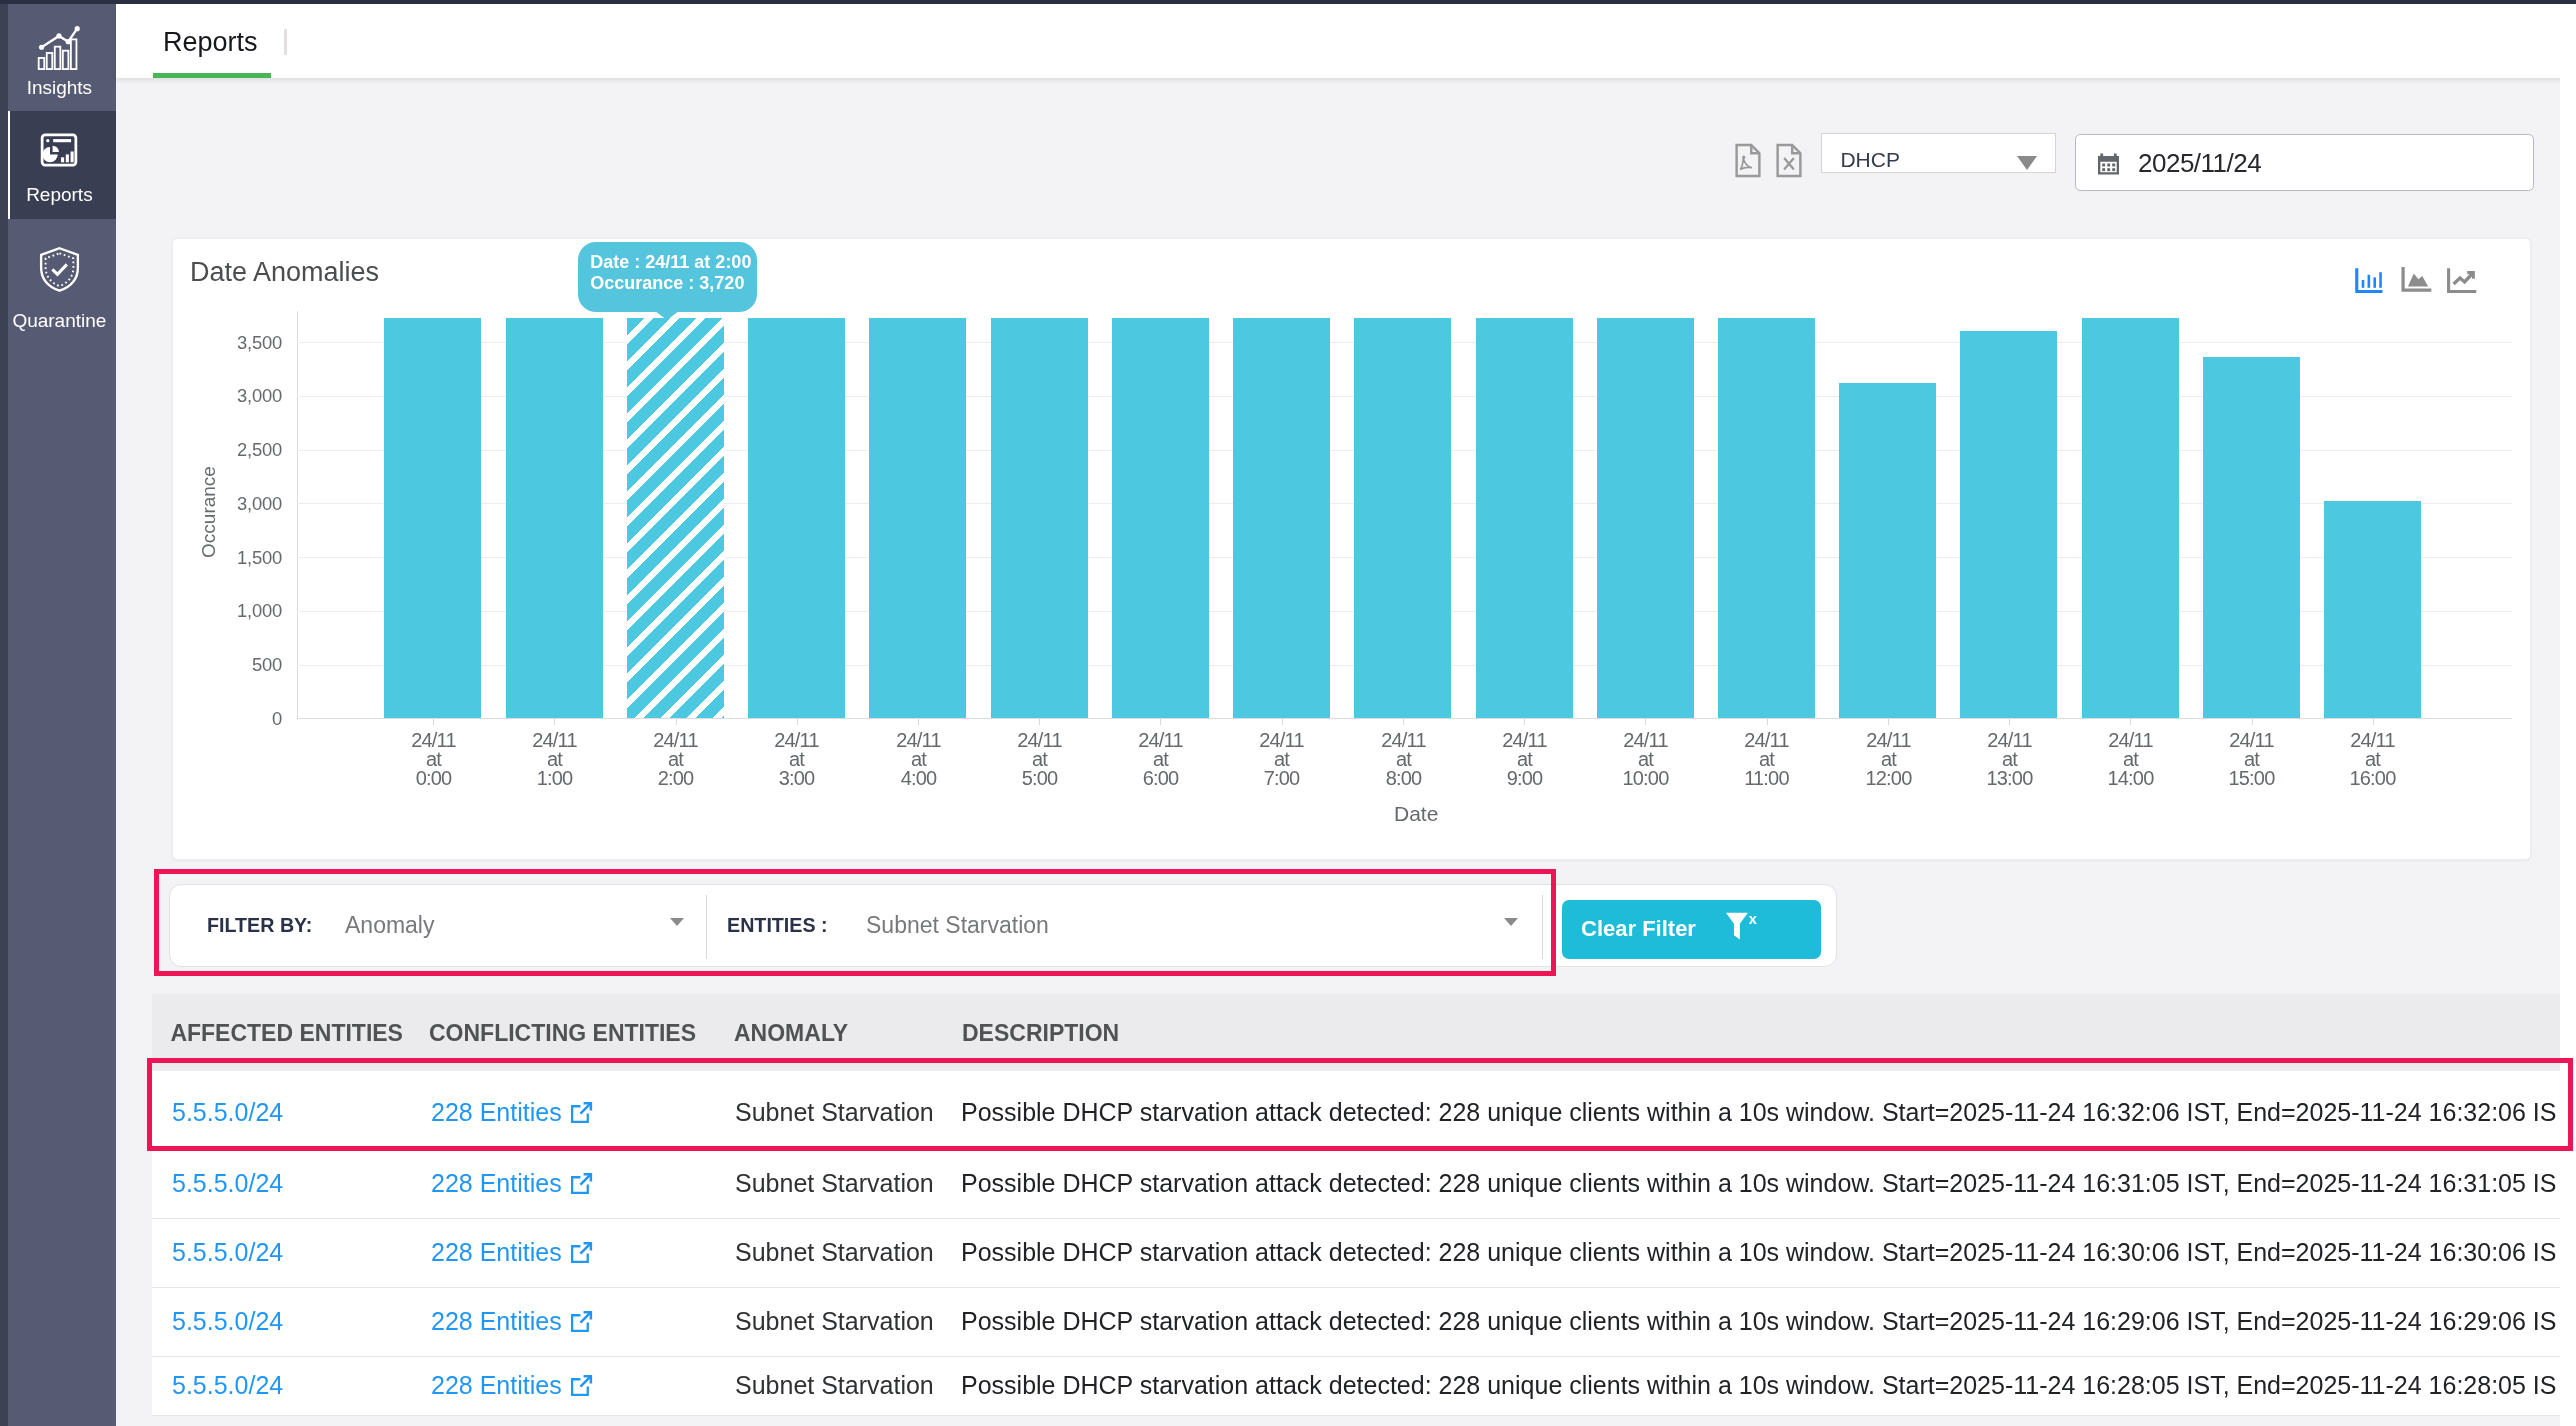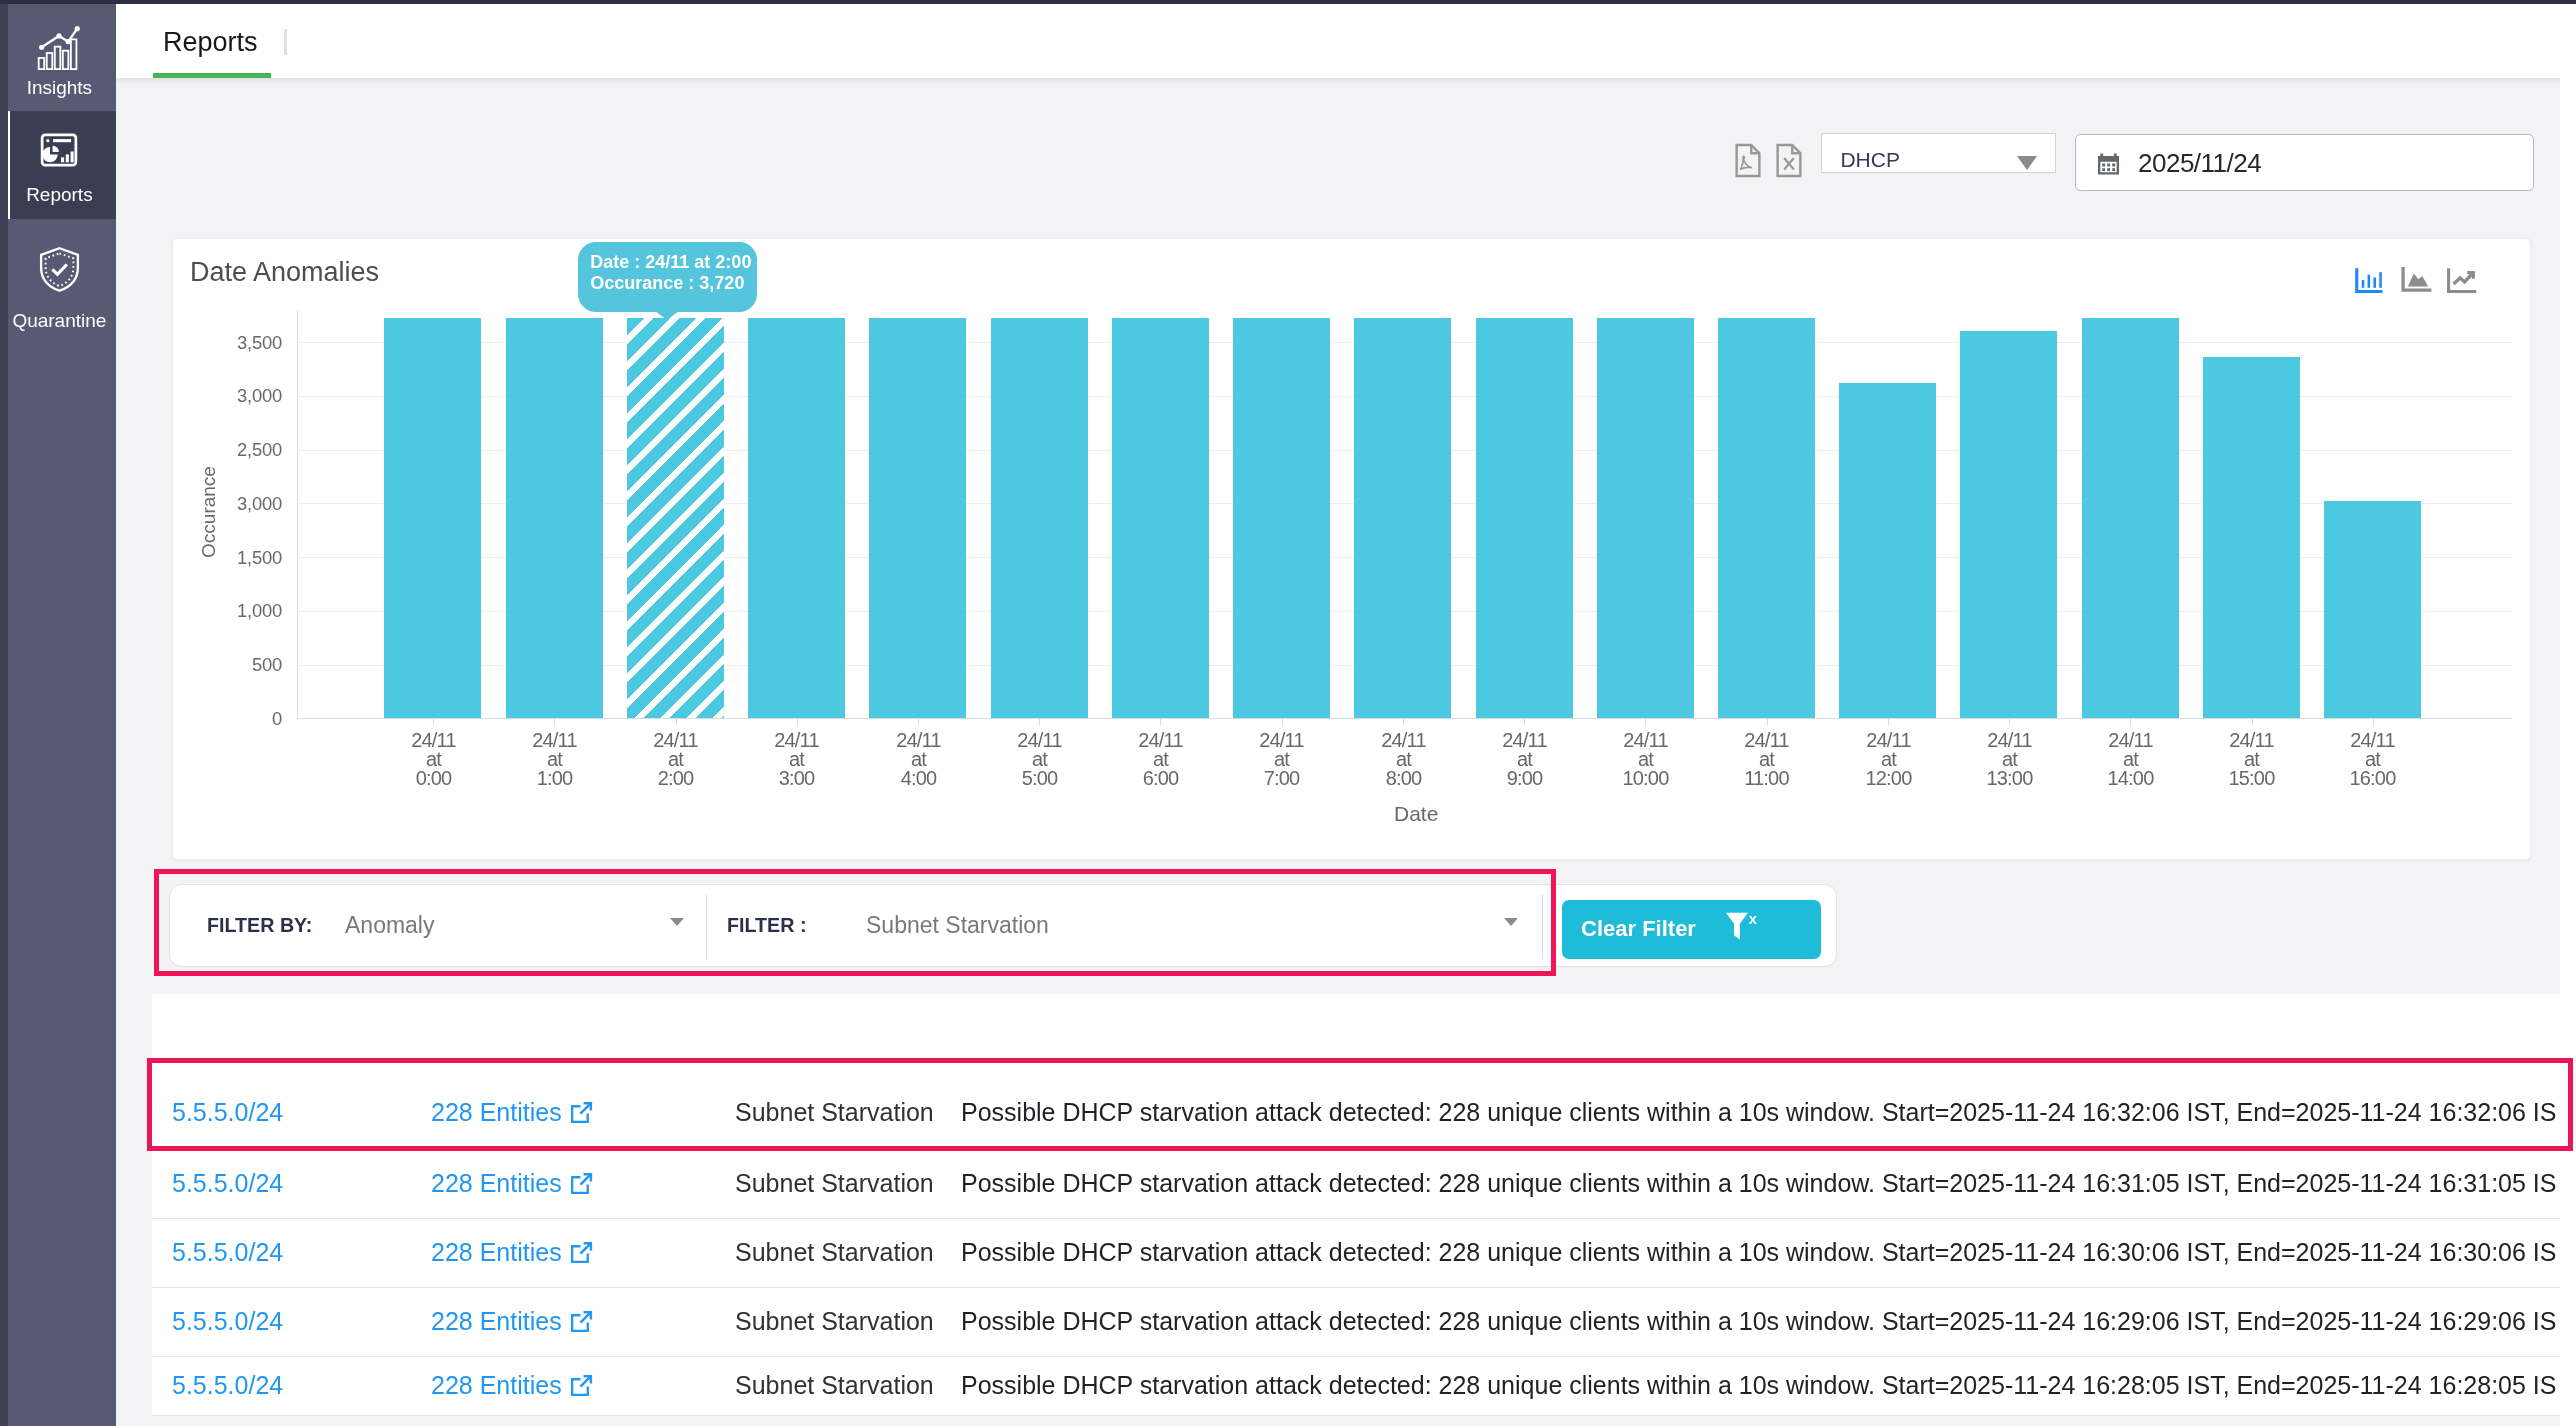--- a/index.html
+++ b/index.html
@@ -157,33 +157,39 @@
 <div id="baseline"></div>
 <div id="ytitle">Occurance</div>
 <div id="xtitle">Date</div>
 <div id="tooltip">Date : 24/11 at 2:00<br>Occurance : 3,720</div>
 
 <div id="filterbox"></div>
 <div class="flabel" style="left:207px;">FILTER BY:</div>
 <div class="fval" style="left:345px;">Anomaly</div>
 <div class="caret" style="left:670px; top:918px;"></div>
 <div class="fdiv" style="left:706px;"></div>
-<div class="flabel" style="left:727px;">FILTER :</div>
+<div class="flabel" style="left:727px;">ENTITIES :</div>
 <div class="fval" style="left:866px;">Subnet Starvation</div>
 <div class="caret" style="left:1504px; top:918px;"></div>
 <div class="fdiv" style="left:1542px;"></div>
 <div id="clearbtn">Clear Filter
   <svg style="position:absolute; left:161px; top:11.4px;font-size:25.5px" width="37" height="33" viewBox="0 0 19 18" fill="#fff">
     <path d="M1 1 H13 L8.6 7 V15.5 L5.4 13.2 V7 Z"></path>
     <text x="13.5" y="7" font-size="8" font-weight="bold" fill="#fff">x</text>
   </svg>
 </div>
 <div id="redfilter"></div>
 
 <div id="tablewrap">
+  <div id="thead">
+    <div class="th" style="left:18.4px;">AFFECTED ENTITIES</div>
+    <div class="th" style="left:277px;">CONFLICTING ENTITIES</div>
+    <div class="th" style="left:582px;">ANOMALY</div>
+    <div class="th" style="left:810px;">DESCRIPTION</div>
+  </div>
 <div class="row" style="top: 77px; height: 79px;">
       <div class="c1" style="top:27px">5.5.5.0/24</div>
       <div class="c2" style="top:27px">228 Entities <svg width="25" height="25" viewBox="0 0 24 24" fill="none" stroke="#2196f3" stroke-width="2.4" style="vertical-align:-3.5px">
           <path d="M18 13 V21 H3 V6 H11" stroke-width="2.2"></path>
           <path d="M14 3 H21 V10"></path>
           <path d="M21 3 L11 13"></path>
         </svg></div>
       <div class="c3" style="top:27px">Subnet Starvation</div>
       <div class="c4" style="top:27px">Possible DHCP starvation attack detected: 228 unique clients within a 10s window. Start=2025-11-24 16:32:06 IST, End=2025-11-24 16:32:06 IST</div>
     </div>

